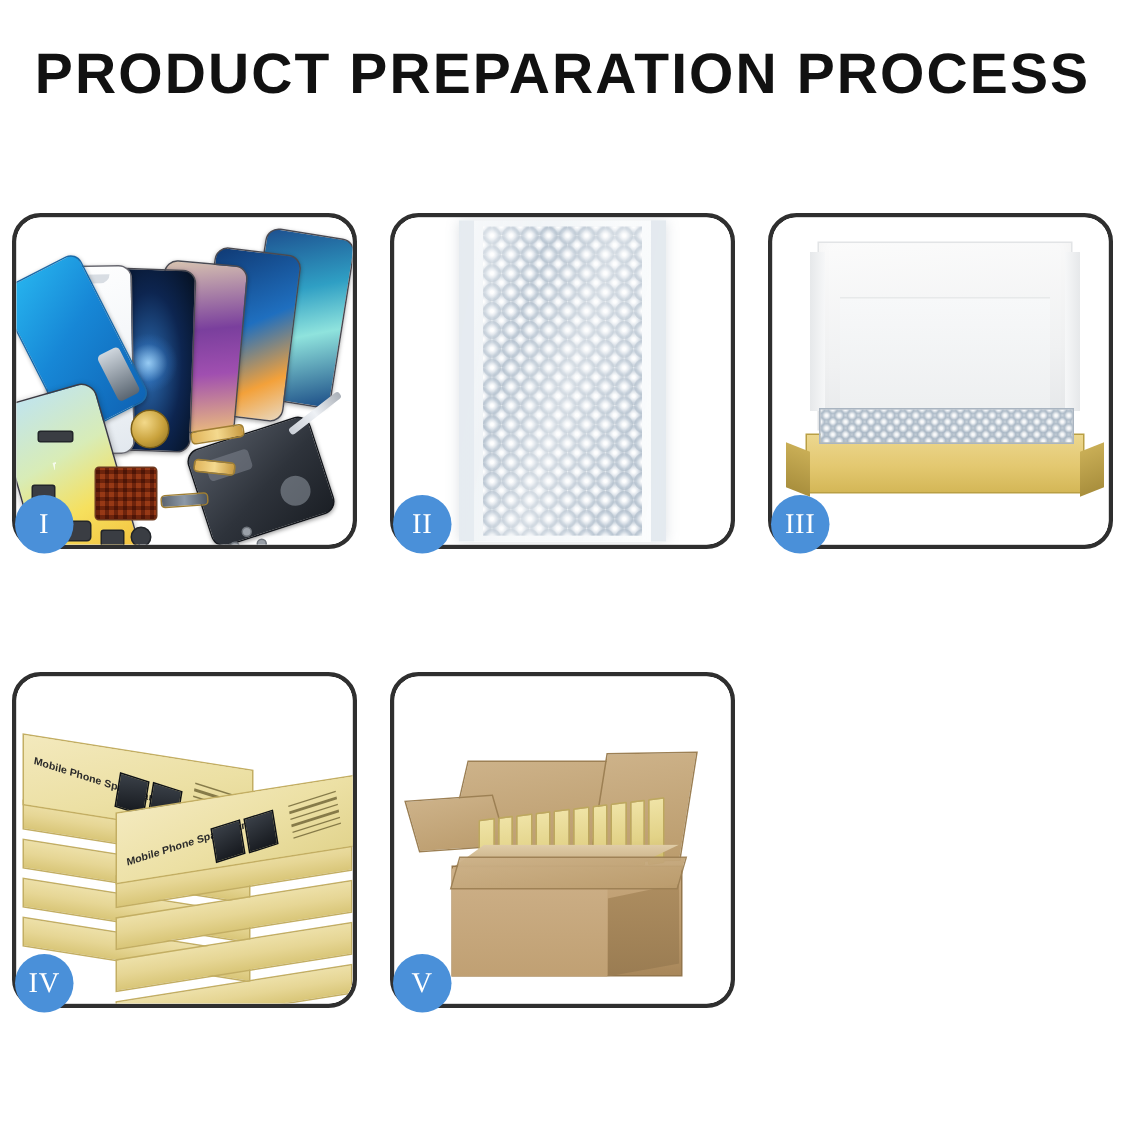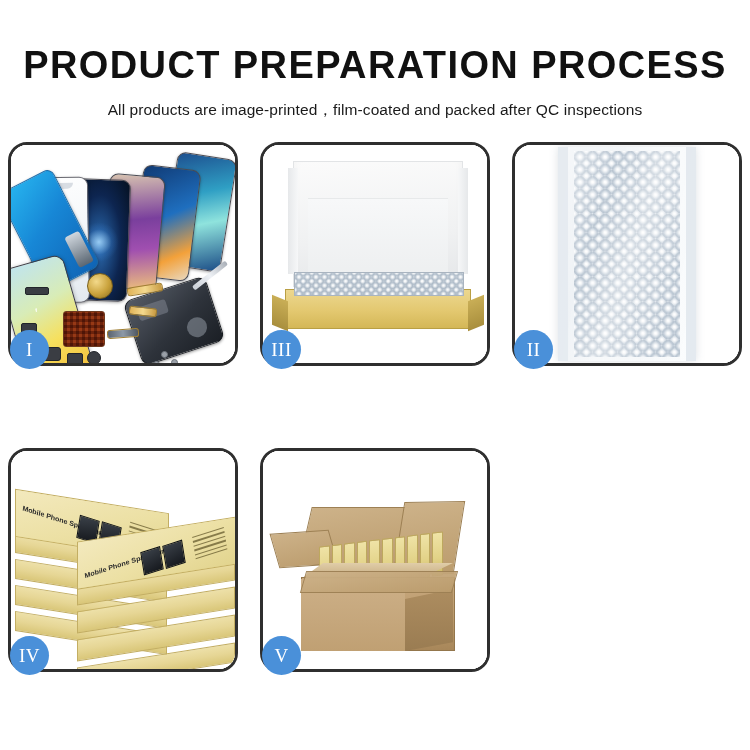--- a/index.html
+++ b/index.html
@@ -22,21 +22,21 @@
     padding-top: 30px;
     text-align: center;
   }
   .title {
     font-family: "Liberation Sans", sans-serif;
     font-size: 38px;
     font-weight: 700;
     letter-spacing: 1.4px;
     color: #111111;
     line-height: 1;
-    margin: 16px;
+    margin: 1px;
     white-space: nowrap;
   }
   .subtitle {
     font-family: "Liberation Sans", sans-serif;
     font-size: 15.5px;
     font-weight: 400;
     color: #1a1a1a;
     margin: 15px 0 0 0;
     letter-spacing: 0.1px;
     white-space: nowrap;
@@ -361,21 +361,20 @@
     position:absolute; width:17px; background: rgba(140,112,70,.45);
   }
   .c6-tape-a { left:36px; top:104px; height:22px; transform: skewY(13deg); }
   .c6-tape-b { left:36px; top:160px; height:22px; transform: skewY(13deg); }
 </style>
 </head>
 <body>
 
 <div class="header">
   <h1 class="title">PRODUCT PREPARATION PROCESS</h1>
-  <p class="subtitle">All products are image-printed，film-coated and packed after QC inspections</p>
 </div>
 
 <div class="grid">
 
   <div class="card">
     <div class="card-clip">
       <div class="scene1">
         <div class="phone-fan">
           <div class="ph ph-a"></div>
           <div class="ph ph-b"></div>
@@ -402,44 +401,44 @@
           <div class="screw" style="left:142px; top:94px;"></div>
           <div class="tweezer"></div>
         </div>
       </div>
     </div>
     <div class="badge">I</div>
   </div>
 
   <div class="card">
     <div class="card-clip">
+      <div class="scene2">
+        <div class="wrap-outer">
+          <div class="bubbles"></div>
+          <div class="wrap-sheen"></div>
+        </div>
+      </div>
+    </div>
+    <div class="badge">II</div>
+  </div>
+
+  <div class="card">
+    <div class="card-clip">
       <div class="scene3">
         <div class="lid3">
           <div class="lid3-face"></div>
         </div>
         <div class="tray3">
           <div class="tray3-in"></div>
           <div class="tray3-l"></div>
           <div class="tray3-r"></div>
         </div>
       </div>
     </div>
     <div class="badge">III</div>
-  </div>
-
-  <div class="card">
-    <div class="card-clip">
-      <div class="scene2">
-        <div class="wrap-outer">
-          <div class="bubbles"></div>
-          <div class="wrap-sheen"></div>
-        </div>
-      </div>
-    </div>
-    <div class="badge">II</div>
   </div>
 
   <div class="card">
     <div class="card-clip">
       <div class="scene4">
         <div class="stack">
 
           <div class="kbox" style="left:2px; top:70px; width:150px; height:18px; transform:skewY(9deg);"></div>
           <div class="kbox" style="left:2px; top:96px; width:150px; height:18px; transform:skewY(9deg);"></div>
           <div class="kbox" style="left:2px; top:122px; width:150px; height:18px; transform:skewY(9deg);"></div>

